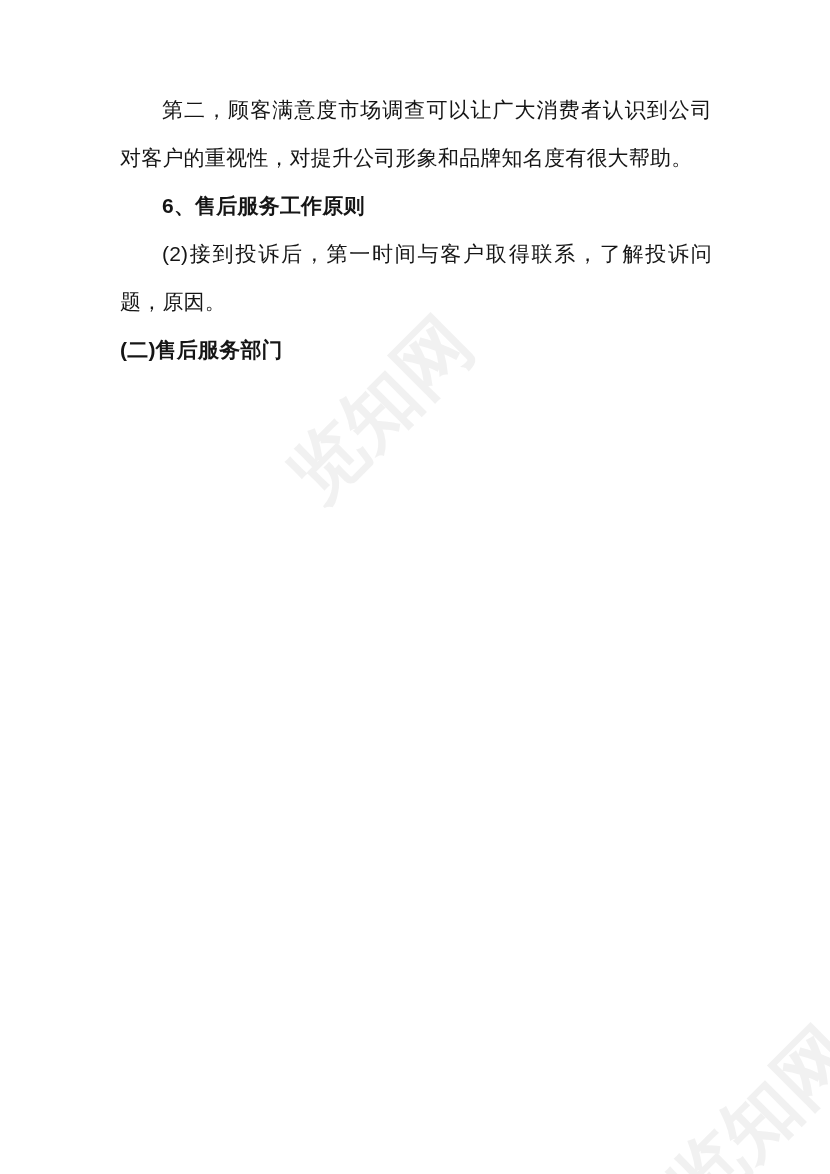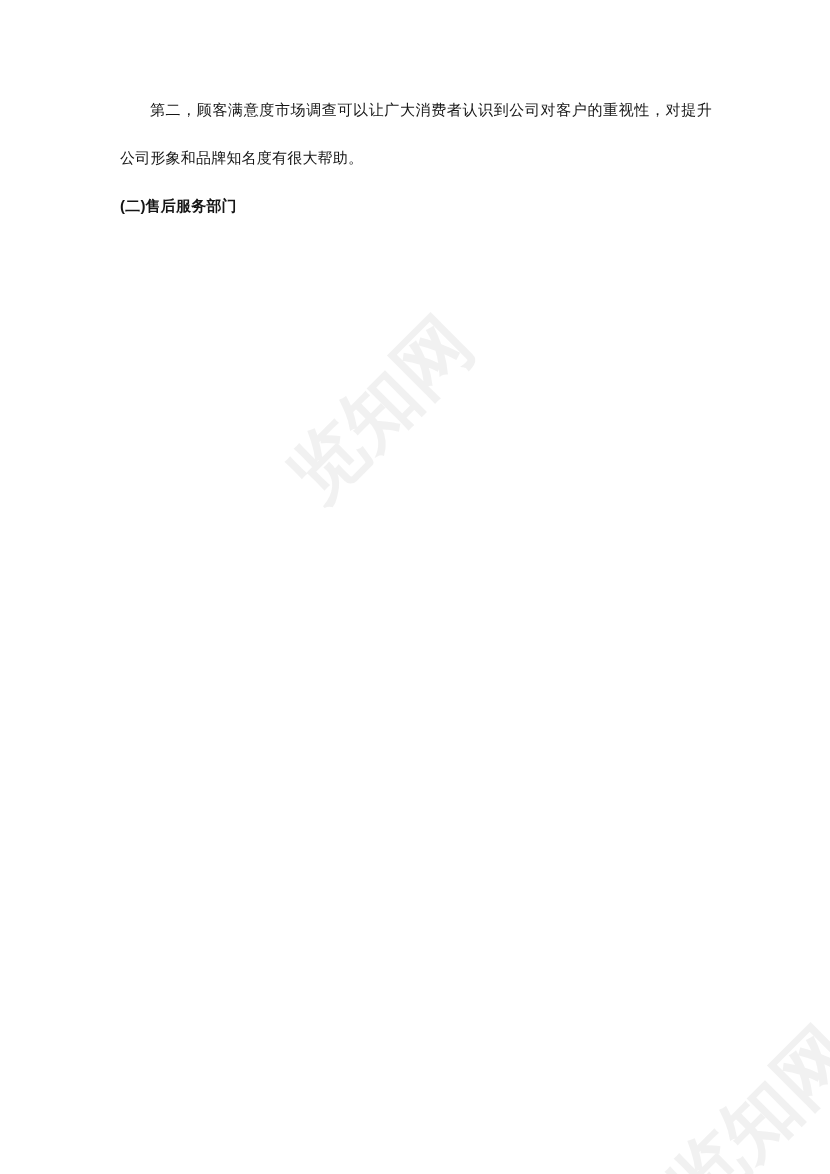--- a/index.html
+++ b/index.html
@@ -16,21 +16,21 @@
     overflow: hidden;
     color: #111111;
   }
   .content {
     position: absolute;
     top: 86px;
     left: 120px;
     width: 592px;
   }
   .para {
-    font-size: 15px;
+    font-size: 21px;
     line-height: 48px;
     text-align: justify;
     color: #151515;
     letter-spacing: 0.2px;
   }
   .indent { text-indent: 2em; }
   .bold { font-weight: bold; }
   .watermark {
     position: absolute;
     font-size: 74px;
@@ -51,22 +51,24 @@
 
   <div class="watermark wm-center">览知网</div>
 
   <div class="watermark wm-bottom">览知网</div>
 
   <div class="content">
 
     <p class="para indent">第二，顾客满意度市场调查可以让广大消费者认识到公司对客户的重视性，对提升公司形象和品牌知名度有很大帮助。</p>
 
 
+    <p class="para indent bold">6、售后服务工作原则</p>
 
 
+    <p class="para indent">(2)接到投诉后，第一时间与客户取得联系，了解投诉问题，原因。</p>
 
 
 
     <p class="para bold">(二)售后服务部门</p>
 
 
   </div>
 </div>
 
 </body></html>

